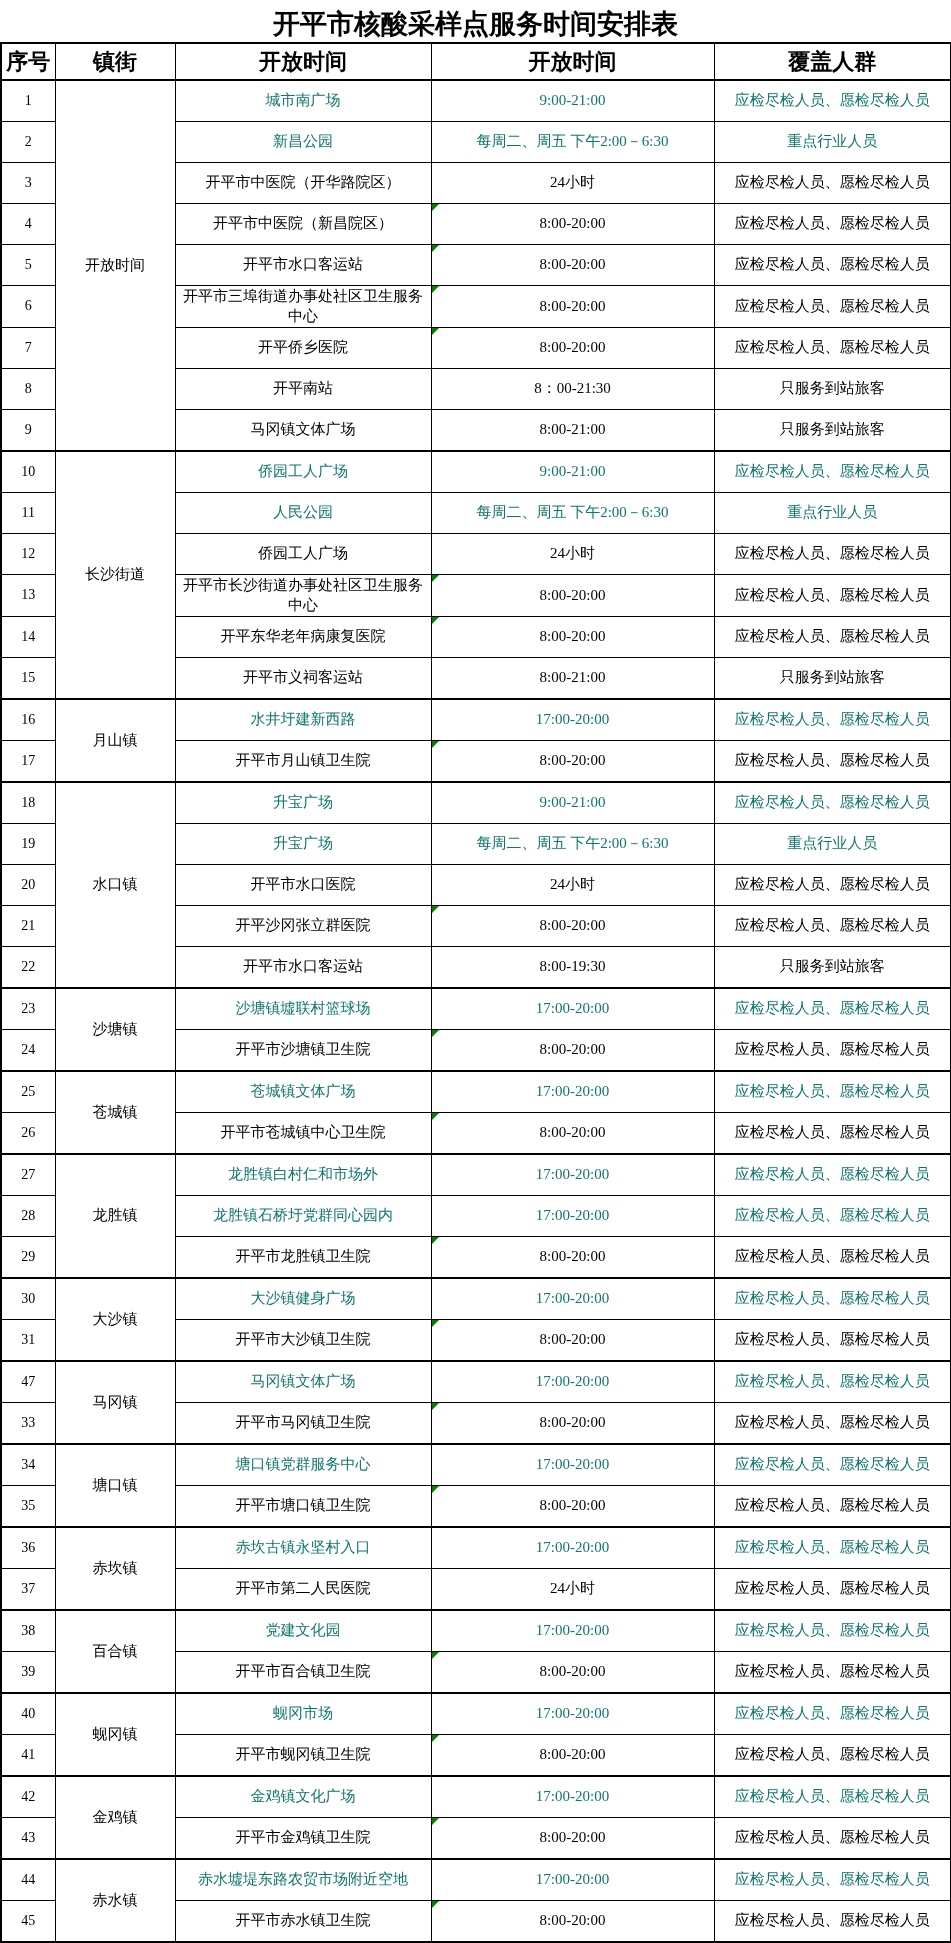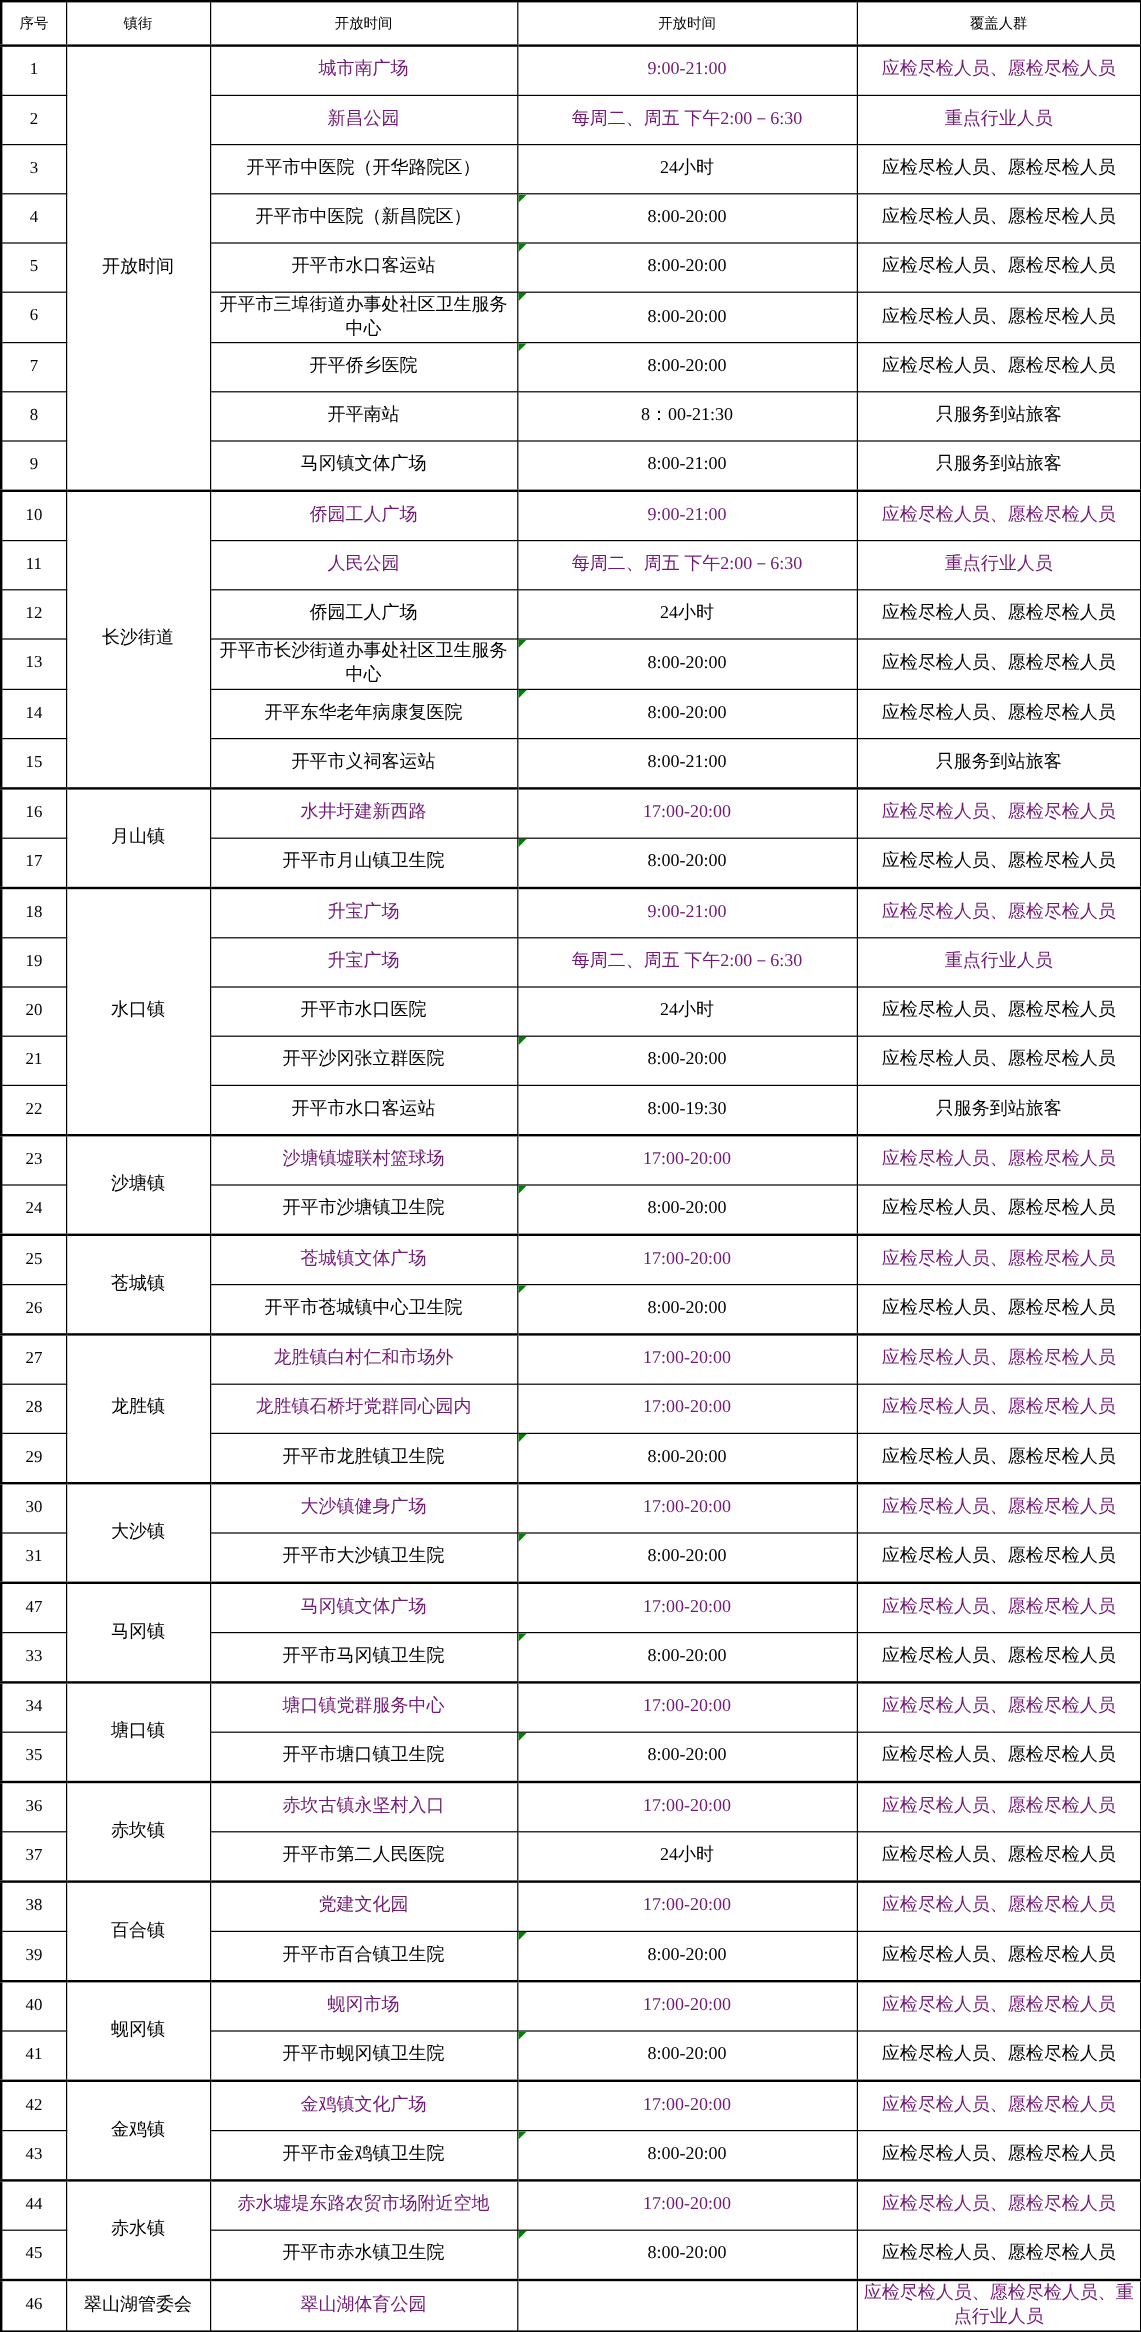--- a/index.html
+++ b/index.html
@@ -16,57 +16,58 @@
   }
   table{
     border-collapse:collapse;
     table-layout:fixed;
     width:950px;
     border:2px solid #000;
   }
   th{
     border:1px solid #000;
     height:33px;
-    font-size:12px;
-    font-weight:normal;
+    font-size:22px;
+    font-weight:bold;
     text-align:center;
     font-family:"Liberation Sans","DejaVu Sans",sans-serif;
   }
   td{
     border:1px solid #000;
     height:38px;
     text-align:center;
     vertical-align:middle;
     font-size:15px;
     line-height:1.3;
     padding:1px 2px;
     font-family:"Liberation Serif","DejaVu Serif",serif;
     position:relative;
     overflow:hidden;
   }
   td.num{font-size:14px;}
   tr.group-start td{border-top:2px solid #000;}
-  td.red{color:#701a75;}
+  td.red{color:#0f766e;}
   .tri{
     position:absolute;
     top:0;left:0;
     width:0;height:0;
     border-top:7px solid #008000;
     border-right:7px solid transparent;
   }
   col.c-no{width:54px;}
   col.c-town{width:120px;}
   col.c-site{width:256px;}
   col.c-time{width:283px;}
   col.c-cov{width:237px;}
 </style>
 </head>
 <body>
 
 <div class="page">
+  <div class="title">开平市核酸采样点服务时间安排表</div>
   <table>
     <colgroup>
       <col class="c-no">
         <col class="c-town">
         <col class="c-site">
         <col class="c-time">
         <col class="c-cov">
     </colgroup>
     <thead>
       <tr>

